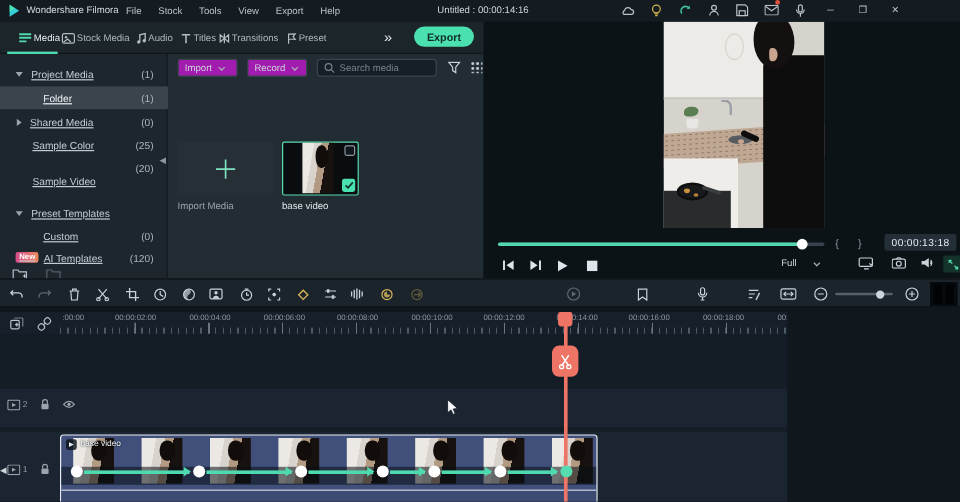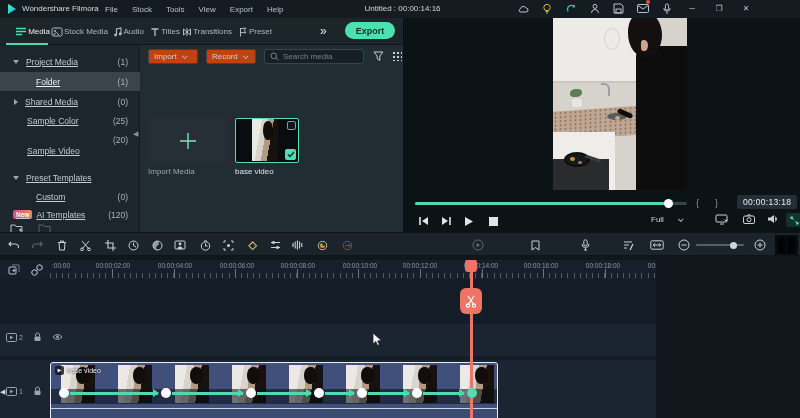--- a/index.html
+++ b/index.html
@@ -29,21 +29,21 @@
   #sidebar { left:0; top:45px; width:140px; height:187px; background:#1d262d; border-right:1px solid #141b21; }
   .side-row { position:absolute; left:0; width:140px; height:19px; display:flex; align-items:center; font-size:8.5px; color:#c3ccd3;text-decoration:underline; }
   .side-row.selected { background:#3a444d; color:#eef2f5; }
   .side-count { position:absolute; right:12px; font-size:8.5px; color:#aab3bb; }
   .tri-down { width:0; height:0; border-left:3.5px solid transparent; border-right:3.5px solid transparent; border-top:4.5px solid #9aa4ad; }
   .tri-right { width:0; height:0; border-top:3.5px solid transparent; border-bottom:3.5px solid transparent; border-left:4.5px solid #9aa4ad; }
   .new-badge { background:linear-gradient(90deg,#d84b8d,#e98a5e); color:#fff; font-size:6.5px; font-weight:bold; border-radius:2px; padding:1px 3px; margin-right:4px; }
 
   
   #mediapanel { left:140px; top:45px; width:263px; height:187px; background:#222c33; }
-  .mp-btn { background:#c2410c; border:1px solid #39434b; border-radius:2px; height:15px; display:flex; align-items:center; font-size:8px; color:#ccd4da; padding:0 5px; gap:5px; }
+  .mp-btn { background:#a21caf; border:1px solid #39434b; border-radius:2px; height:15px; display:flex; align-items:center; font-size:8px; color:#ccd4da; padding:0 5px; gap:5px; }
   .chev { width:4px; height:4px; border-right:1.2px solid #aab3bb; border-bottom:1.2px solid #aab3bb; transform:rotate(45deg) translateY(-1px); }
   .search-box { background:#161f25; border:1px solid #39444c; border-radius:3px; height:15px; display:flex; align-items:center; padding:0 5px; gap:4px; }
   .search-box input { background:transparent; border:0; outline:0; color:#aab4bc; font-size:8px; width:80px; font-family:"Liberation Sans",sans-serif; }
   .search-box input::placeholder { color:#77828c; }
   .tile { position:absolute; top:73px; height:45px; border-radius:2px; }
   .tile-label { position:absolute; top:122px; font-size:8px; }
   .kitchen { background:linear-gradient(100deg,#ece9e4 0 30%, #d8d3cc 30% 48%, #b39a82 48% 66%, #17120f 66% 100%); position:relative; overflow:hidden; }
   .kitchen:before { content:""; position:absolute; right:18%; top:4%; width:38%; height:46%; background:#120d0a; border-radius:46%; }
 
   

